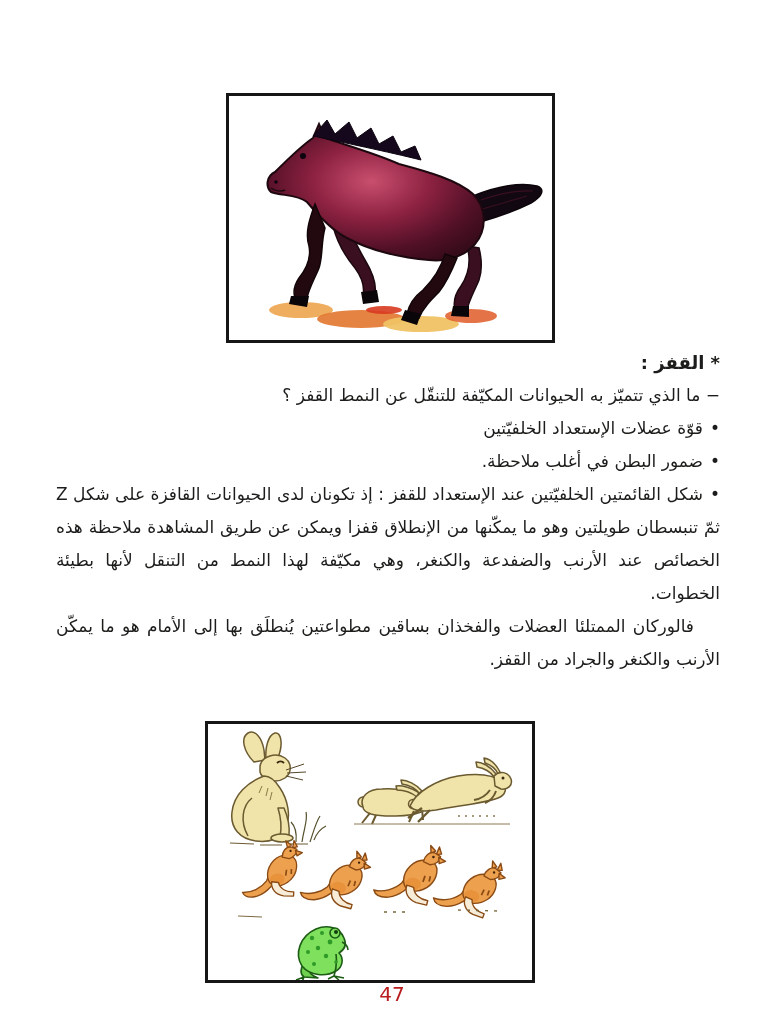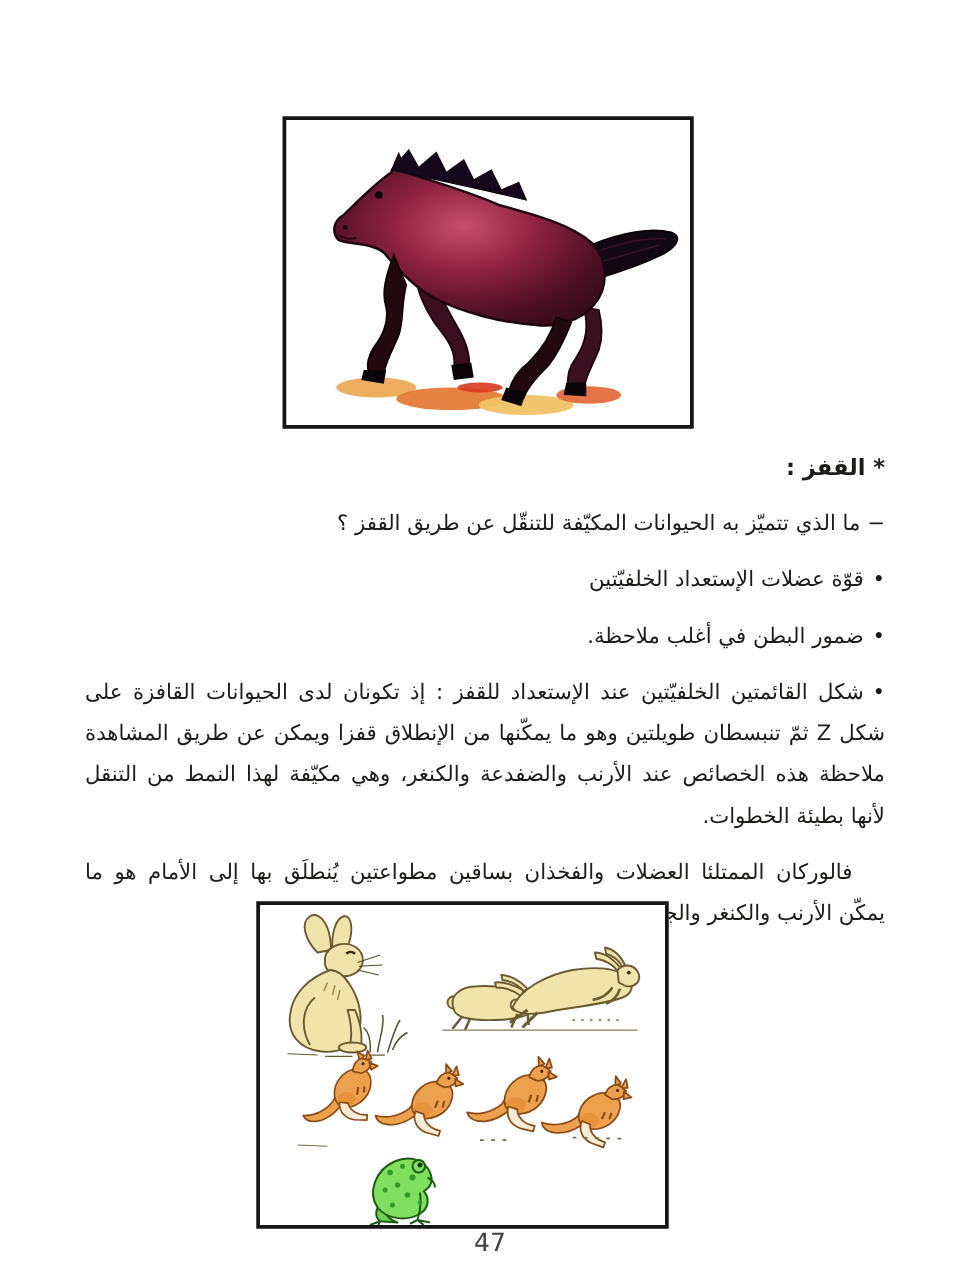--- a/index.html
+++ b/index.html
@@ -8,29 +8,29 @@
     font-family:"DejaVu Sans", sans-serif;color:#1c1c1a;overflow:hidden;
   }
   .frame{position:absolute;border:3px solid #161616;background:#ffffff;box-sizing:border-box;}
   .frame-top{left:226px;top:93px;width:329px;height:250px;}
   .frame-bottom{left:205px;top:721px;width:330px;height:262px;}
   .frame svg{display:block;width:100%;height:100%;}
   .textcol{
     position:absolute;top:346px;right:64px;left:56px;
     direction:rtl;font-size:17px;line-height:33px;
   }
-  .textcol p{margin:12px;}
+  .textcol p{margin:0;}
   .heading{font-weight:bold;font-size:18px;text-align:right;}
   .line{text-align:right;}
   .just{text-align:justify;text-align-last:right;}
   .closing{text-indent:26px;}
   .marker{margin-left:7px;}
   .pagenum{
     position:absolute;top:982px;left:0;width:100%;text-align:center;
-    font-size:20px;color:#404040;font-family:"DejaVu Sans", sans-serif;
+    font-size:20px;color:#b91c1c;font-family:"DejaVu Sans", sans-serif;
   }
 </style>
 </head>
 <body>
 
 <div class="page">
 
   <div class="frame frame-top">
     <svg viewBox="0 0 323 244">
       <defs>
@@ -75,21 +75,21 @@
       <path d="M84 40 L98 24 L106 38 L120 26 L128 42 L142 32 L150 48 L164 40 L172 56 L186 50 L192 64 C160 56 112 46 84 40 Z" fill="#15081c" stroke="#0c0510" stroke-width="1"></path>
 
       <circle cx="74" cy="60" r="3" fill="#0c0510"></circle>
       <circle cx="47" cy="86" r="1.8" fill="#0c0510"></circle>
       <path d="M42 92 C46 95 52 96 56 94" fill="none" stroke="#1d0810" stroke-width="1.4"></path>
     </svg>
   </div>
 
   <div class="textcol" dir="rtl">
     <p class="heading">* القفز :</p>
-    <p class="line">− ما الذي تتميّز به الحيوانات المكيّفة للتنقّل عن طريق القفز ؟</p>
+    <p class="line">− ما الذي تتميّز به الحيوانات المكيّفة للتنقّل عن النمط القفز ؟</p>
     <p class="line"><span class="marker">•</span><span>قوّة عضلات الإستعداد الخلفيّتين</span></p>
     <p class="line"><span class="marker">•</span><span>ضمور البطن في أغلب ملاحظة.</span></p>
     <p class="just"><span class="marker">•</span><span>شكل القائمتين الخلفيّتين عند الإستعداد للقفز : إذ تكونان لدى الحيوانات القافزة على شكل Z ثمّ تنبسطان طويلتين وهو ما يمكّنها من الإنطلاق قفزا ويمكن عن طريق المشاهدة ملاحظة هذه الخصائص عند الأرنب والضفدعة والكنغر، وهي مكيّفة لهذا النمط من التنقل لأنها بطيئة الخطوات.</span></p>
     <p class="just closing">فالوركان الممتلئا العضلات والفخذان بساقين مطواعتين يُنطلَق بها إلى الأمام هو ما يمكّن الأرنب والكنغر والجراد من القفز.</p>
   </div>
 
   <div class="frame frame-bottom">
     <svg viewBox="0 0 324 256">
       <defs>
         <g id="kang" stroke="#8a4a14" stroke-width="1.6" stroke-linejoin="round">

